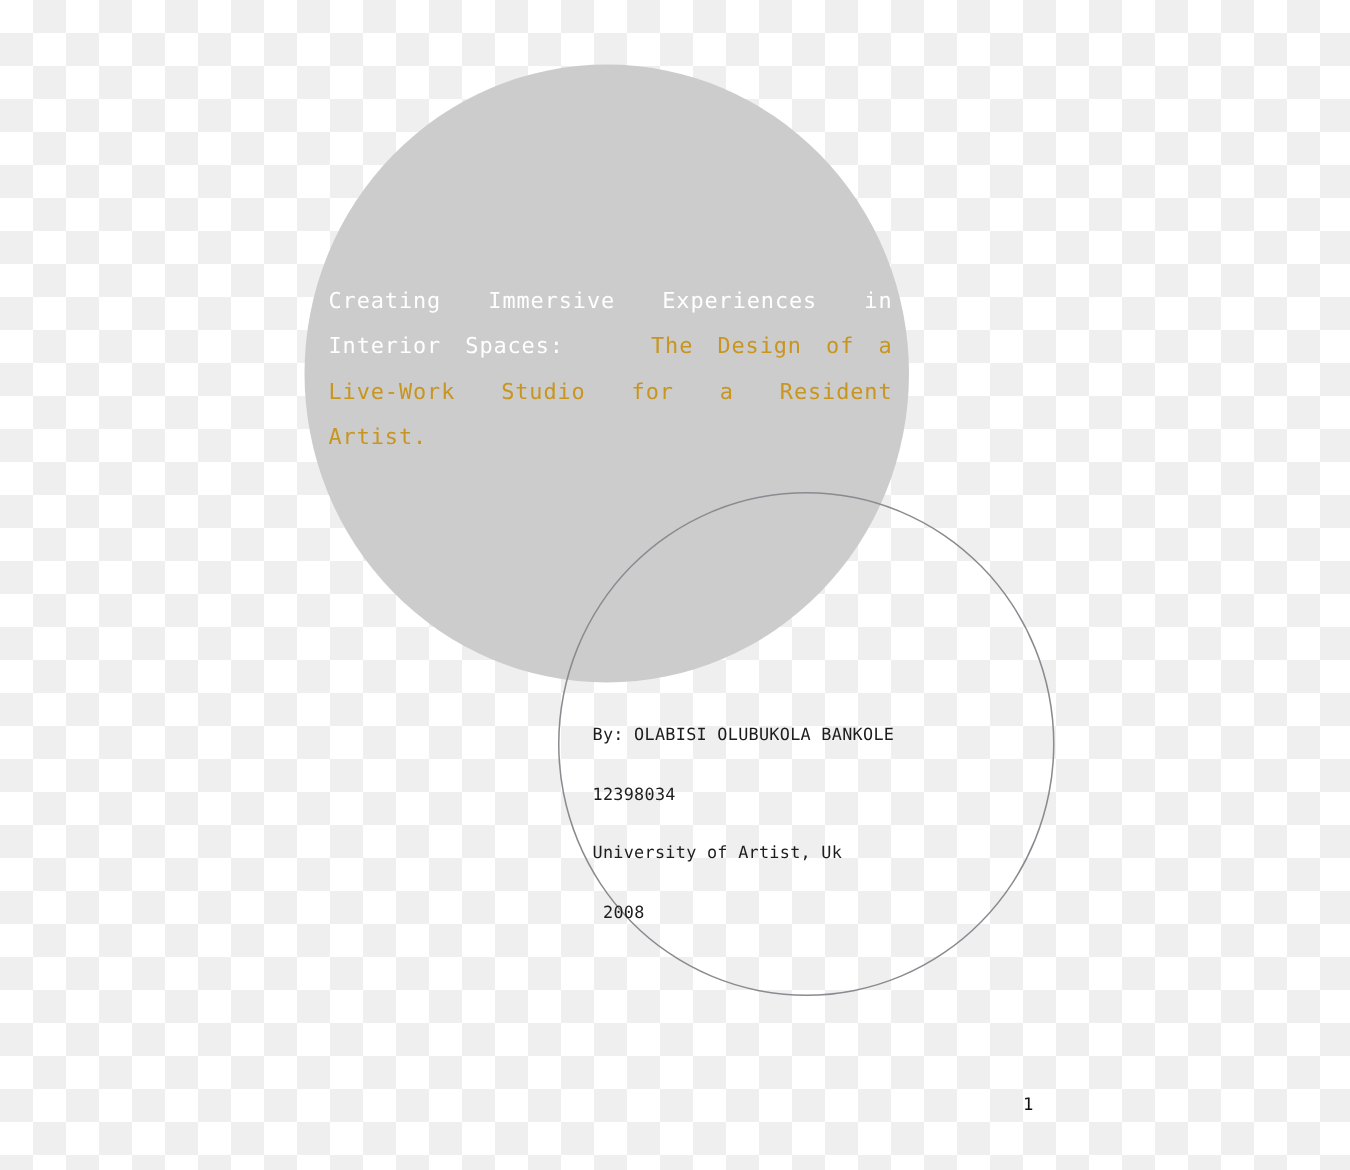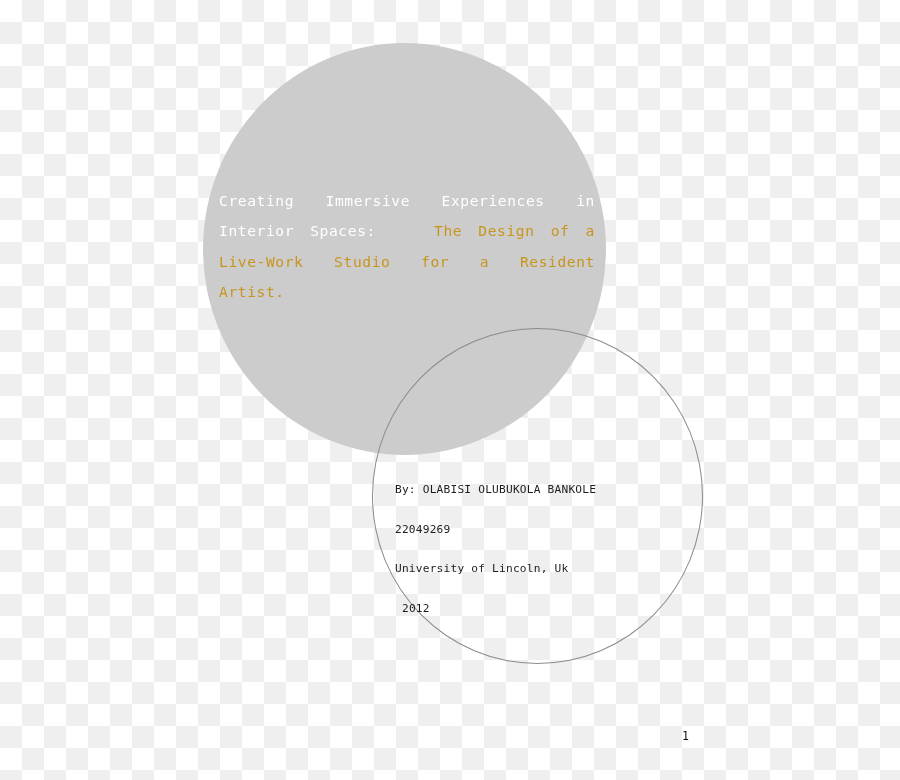--- a/index.html
+++ b/index.html
@@ -108,20 +108,20 @@
 <div id="page">
 
   <div id="grey-disc"></div>
 
   <div id="outline-circle"></div>
 
   <div id="title-block"><span class="t-plain">Creating Immersive Experiences in Interior Spaces: </span><span class="t-accent">The Design of a Live-Work Studio for a Resident Artist.</span></div>
 
   <div id="author-block">
     <span class="a-line">By: OLABISI OLUBUKOLA BANKOLE</span>
-    <span class="a-line">22049269</span>
-    <span class="a-line">University of Lincoln, Uk</span>
-    <span class="a-line indent">2012</span>
+    <span class="a-line">12398034</span>
+    <span class="a-line">University of Artist, Uk</span>
+    <span class="a-line indent">2008</span>
   </div>
 
   <div id="page-number">1</div>
 
 </div>
 
 </body></html>

